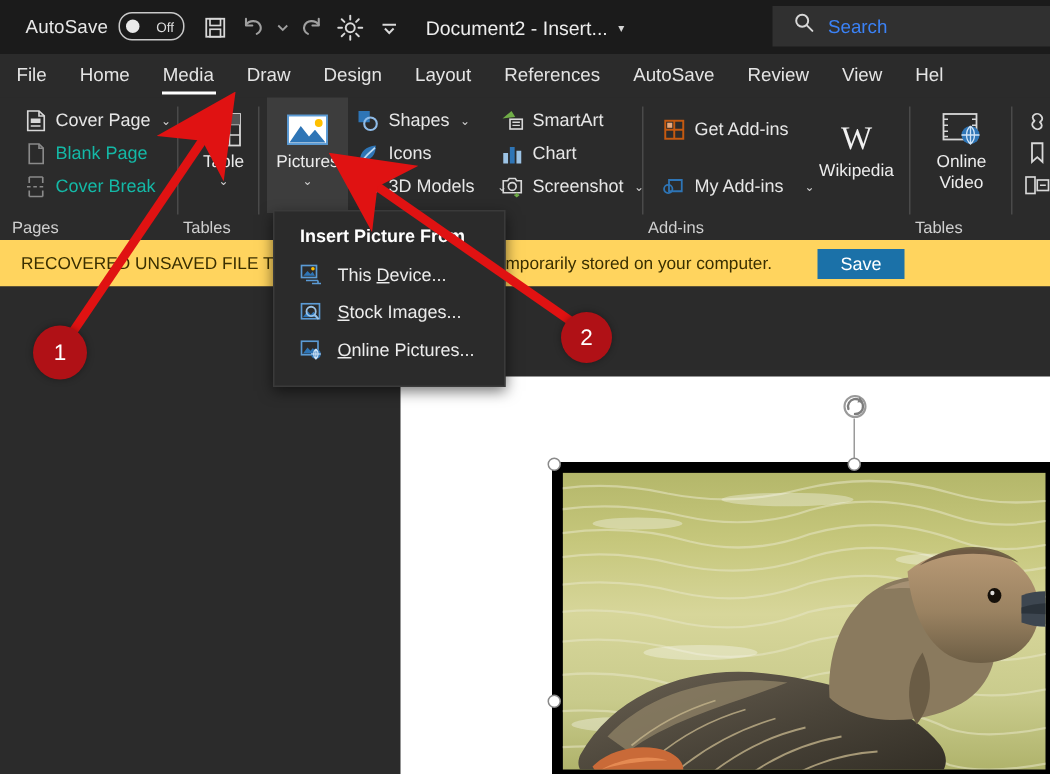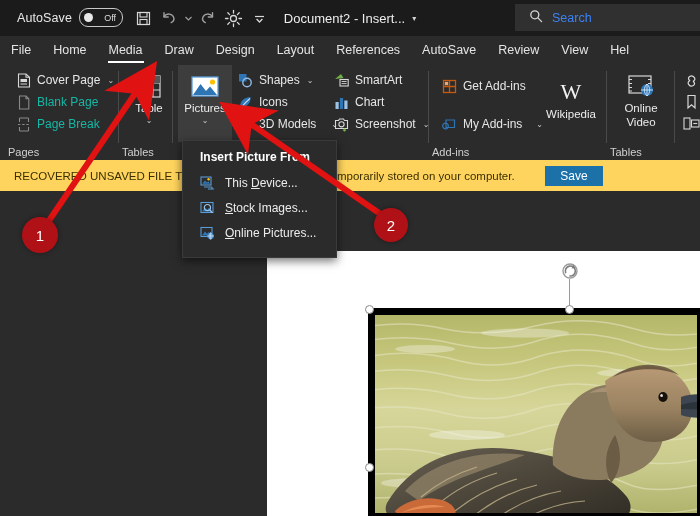--- a/index.html
+++ b/index.html
@@ -250,21 +250,21 @@
           <span>Blank Page</span>
         </div>
         <div class="smallbtn disabled">
           <span class="ico">
             <svg width="14" height="15" viewBox="0 0 14 15">
                 <path d="M2.5 1 V5 M11.5 1 V5 M2.5 1 H11.5" fill="none" stroke="#8a8a8a" stroke-width="1.1"></path>
                 <path d="M1 7.5 H13" stroke="#8a8a8a" stroke-width="1.1" stroke-dasharray="2.4 1.8"></path>
                 <path d="M2.5 14 V10 M11.5 14 V10 M2.5 14 H11.5" fill="none" stroke="#8a8a8a" stroke-width="1.1"></path>
               </svg>
           </span>
-          <span>Page Break</span>
+          <span>Cover Break</span>
         </div>
       </div>
       <div class="glabel">Pages</div>
     </div>
     <div class="sep" style="left:118px;"></div>
 
     <div class="rgroup" style="left:122px;width:48px;">
       <div class="bigbtn" style="margin:0 auto;">
         <span class="bico">
           <svg width="27" height="27" viewBox="0 0 27 27">

